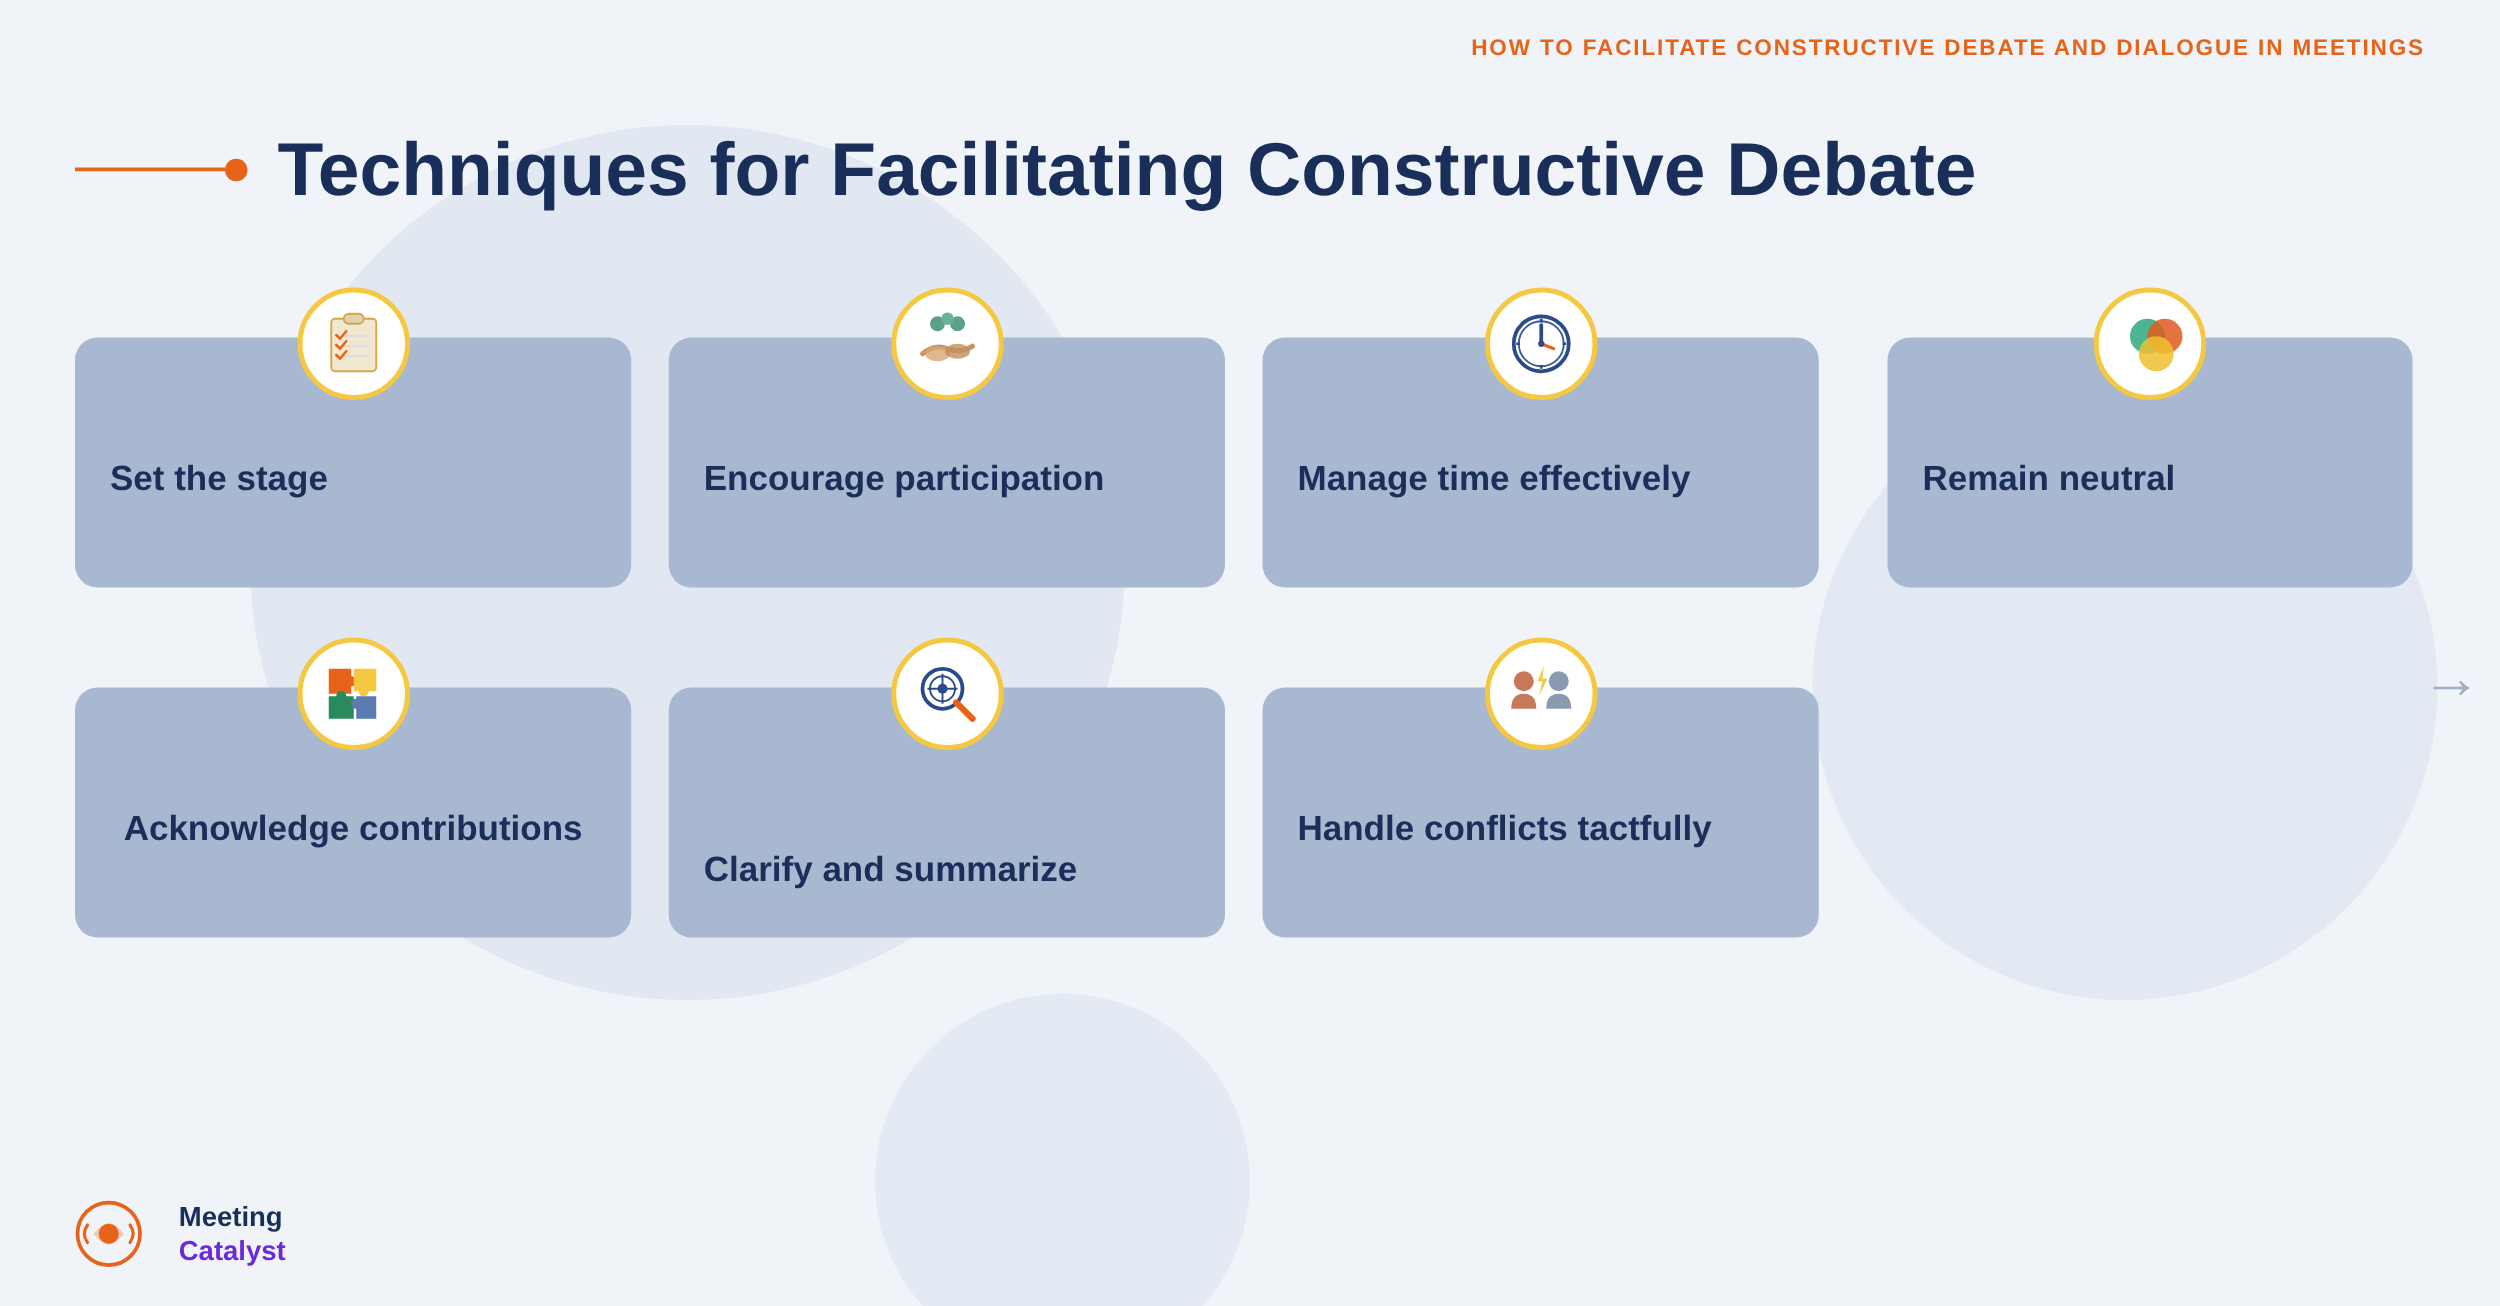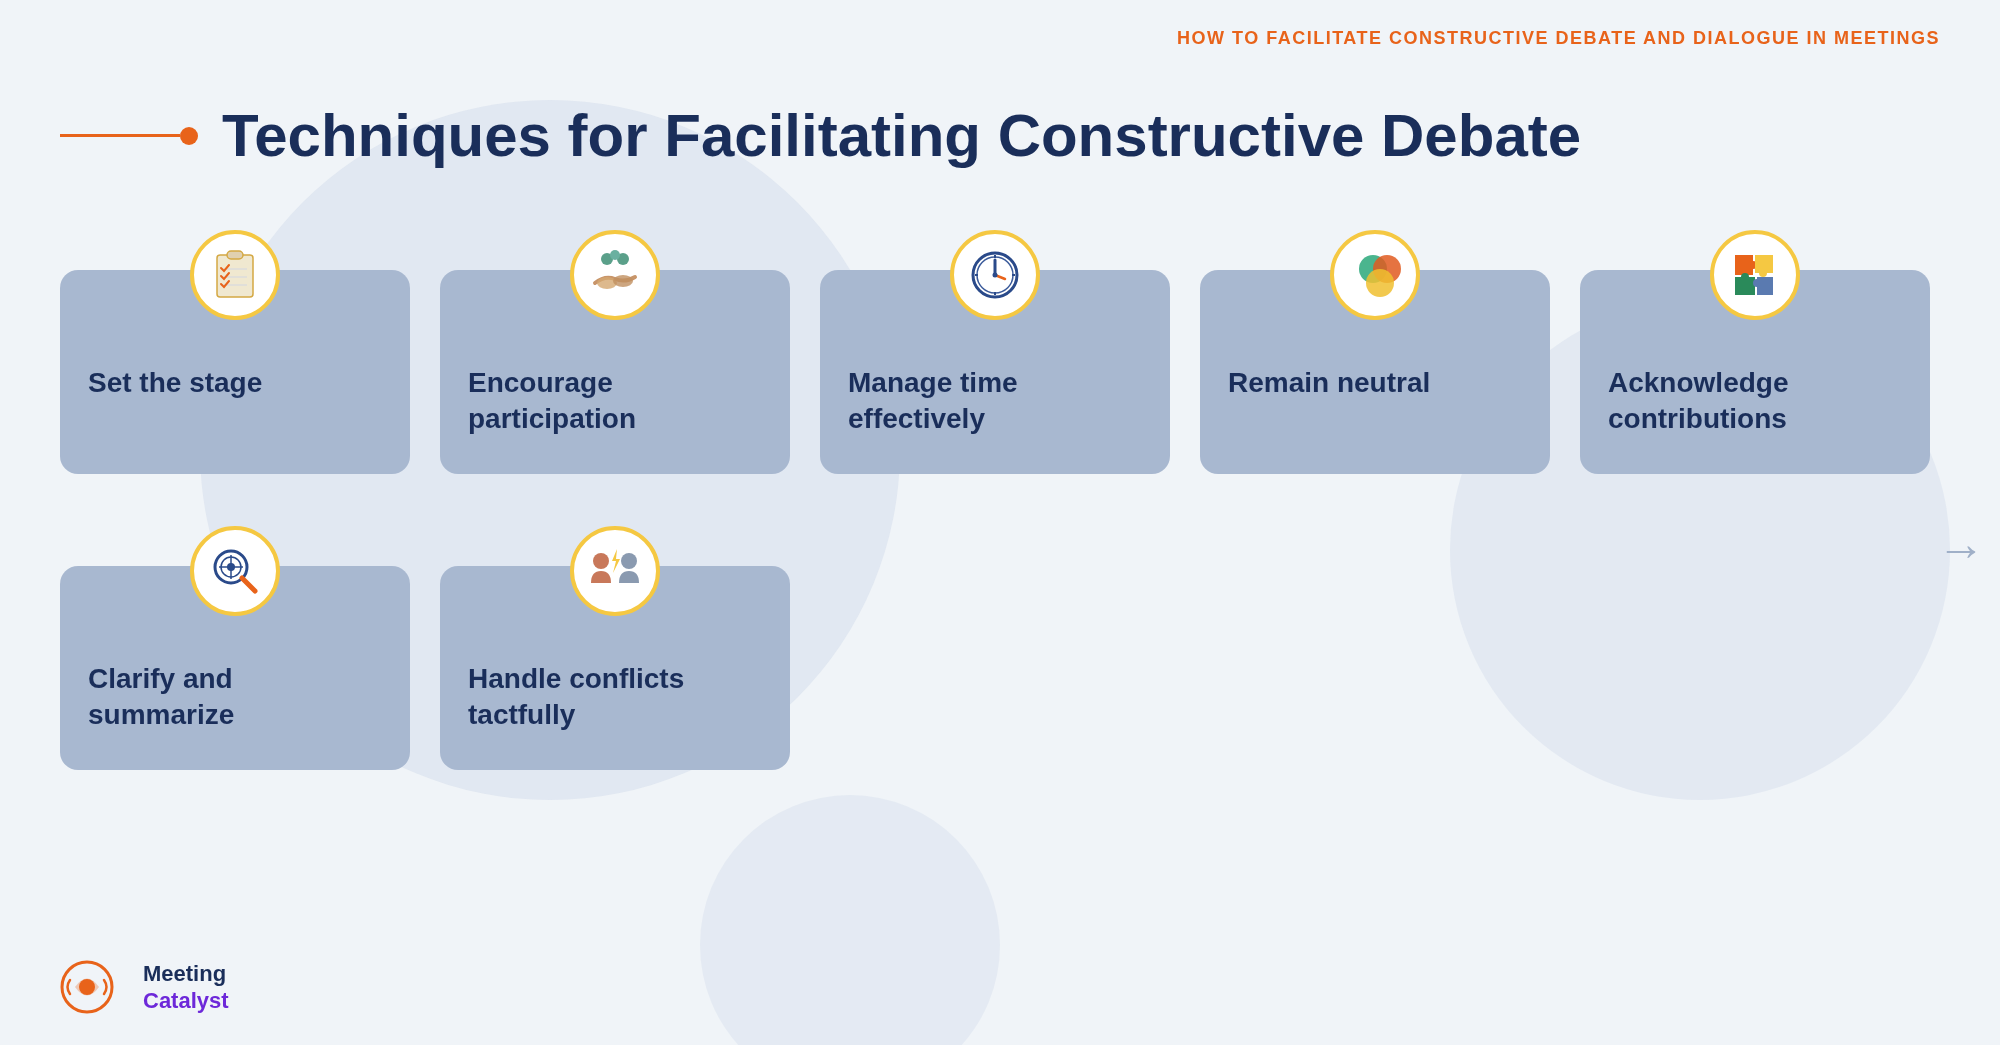--- a/index.html
+++ b/index.html
@@ -87,23 +87,23 @@
     }
     .main-title {
       font-size: 60px;
       font-weight: 900;
       color: #1a2e5a;
     }
 
     
     .cards-container {
       display: grid;
-      grid-template-columns: repeat(5, 1fr);
+      grid-template-columns: repeat(4, 1fr);
       grid-template-rows: repeat(2, 1fr);
-      gap: 42px 30px;
+      gap: 30px 30px;
       width: 100%;
       max-width: 1870px;
     }
 
     .card {
       background: #a8b8d0;
       border-radius: 18px;
       padding: 30px 28px 36px 28px;
       position: relative;
       display: flex;
@@ -240,21 +240,21 @@
 
           <line x1="30" y1="10" x2="30" y2="13" stroke="#2a4a8a" stroke-width="2"></line>
           <line x1="30" y1="47" x2="30" y2="50" stroke="#2a4a8a" stroke-width="2"></line>
           <line x1="10" y1="30" x2="13" y2="30" stroke="#2a4a8a" stroke-width="2"></line>
           <line x1="47" y1="30" x2="50" y2="30" stroke="#2a4a8a" stroke-width="2"></line>
         </svg>
       </div>
       <div class="card-text">Manage time effectively</div>
     </div>
 
-    <div class="card" style="margin-top: 50px;">
+    <div class="card" style="margin-top: 50px; margin-left: 25px;">
       <div class="card-icon-wrapper">
         <svg class="icon-svg" viewBox="0 0 60 60">
           <circle cx="28" cy="24" r="14" fill="#2aa87a" opacity="0.85"></circle>
           <circle cx="42" cy="24" r="14" fill="#e05a20" opacity="0.85"></circle>
           <circle cx="35" cy="38" r="14" fill="#f0c030" opacity="0.85"></circle>
         </svg>
       </div>
       <div class="card-text">Remain neutral</div>
     </div>
 
@@ -264,21 +264,21 @@
 
           <path d="M10 10 L28 10 L28 16 Q32 16 32 20 Q32 24 28 24 L28 30 L10 30 Z" fill="#E8631A"></path>
           <path d="M30 10 L48 10 L48 28 L42 28 Q42 32 38 32 Q34 32 34 28 L30 28 Z" fill="#F5C842"></path>
           <path d="M10 32 L16 32 Q16 28 20 28 Q24 28 24 32 L30 32 L30 50 L10 50 Z" fill="#2a8a5a"></path>
           <path d="M32 32 L48 32 L48 50 L32 50 L32 42 Q28 42 28 38 Q28 34 32 34 Z" fill="#5a7ab0"></path>
         </svg>
       </div>
       <div class="card-text">Acknowledge contributions</div>
     </div>
 
-    <div class="card" style="margin-top: 50px;">
+    <div class="card" style="margin-top: 50px; justify-content: flex-end;">
       <div class="card-icon-wrapper">
         <svg class="icon-svg" viewBox="0 0 60 60">
           <circle cx="26" cy="26" r="16" fill="white" stroke="#2a4a8a" stroke-width="3"></circle>
           <circle cx="26" cy="26" r="10" fill="white" stroke="#2a4a8a" stroke-width="1.5"></circle>
 
           <line x1="26" y1="14" x2="26" y2="38" stroke="#2a4a8a" stroke-width="1.5"></line>
           <line x1="14" y1="26" x2="38" y2="26" stroke="#2a4a8a" stroke-width="1.5"></line>
           <circle cx="26" cy="26" r="4" fill="#2a4a8a"></circle>
 
           <line x1="37" y1="37" x2="50" y2="50" stroke="#E8631A" stroke-width="5" stroke-linecap="round"></line>

